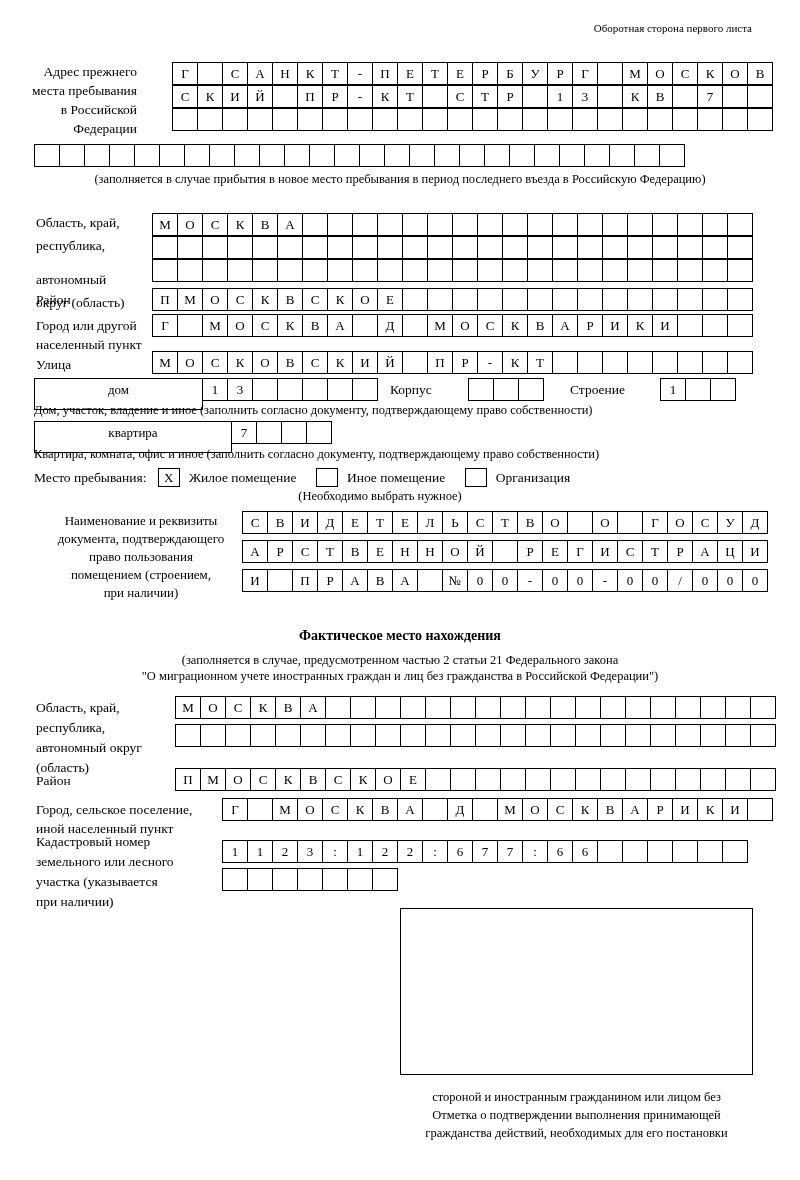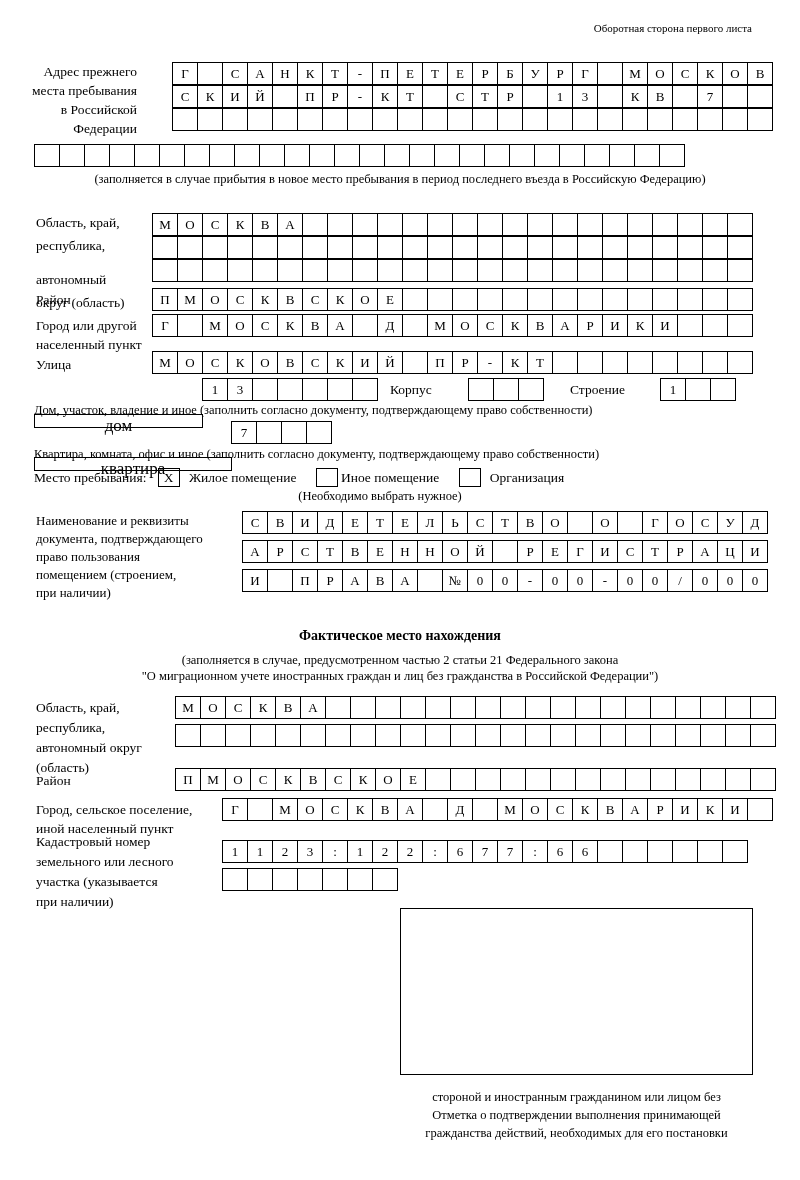--- a/index.html
+++ b/index.html
@@ -26,26 +26,25 @@
     font-size:13px;
     font-family:"Liberation Serif", serif;
   }
   .label{font-size:13.5px;line-height:19px;}
   .center{text-align:center;}
   .bold{font-weight:bold;}
   .note{font-size:12.5px;}
   .wide-box{
     border:1px solid #000;
     box-sizing:border-box;
-    height:14px;
+    height:32px;
     line-height:21px;
     text-align:center;
-    font-size:17px;
+    font-size:13px;
     margin-right:-1px;
-    margin-top:36px;
   }
   .bigbox{border:1px solid #000;box-sizing:border-box;}
   .chk{
     width:22px;height:19px;border:1px solid #000;box-sizing:border-box;
     display:inline-block;text-align:center;line-height:17px;font-size:13px;
     vertical-align:middle;
   }
   .inline-label{display:inline-block;vertical-align:middle;font-size:13.5px;}
 </style>
 </head>
@@ -383,27 +382,27 @@
     <div class="cell"></div>
     <div class="cell"></div>
   </div>
   <div class="note" style="position:absolute;left:34px;top:447px;width:740px;">Квартира, комната, офис и иное (заполнить согласно документу, подтверждающему право собственности)</div>
 
   <div style="position:absolute;left:34px;top:468px;width:740px;">
     <span class="inline-label">Место пребывания:</span>
     <span class="chk" style="margin-left:8px;">X</span>
     <span class="inline-label" style="margin-left:6px;">Жилое помещение</span>
     <span class="chk" style="margin-left:16px;"></span>
-    <span class="inline-label" style="">Иное помещение</span>
+    <span class="inline-label" style="margin-left:6px;">Иное помещение</span>
     <span class="chk" style="margin-left:16px;"></span>
     <span class="inline-label" style="margin-left:6px;">Организация</span>
   </div>
   <div class="note" style="position:absolute;left:150px;top:489px;width:460px;text-align:center;">(Необходимо выбрать нужное)</div>
 
-  <div class="label" style="position:absolute;left:36px;top:512px;width:210px;font-size:13px;line-height:18px;">
+  <div class="label" style="position:absolute;left:36px;top:512px;width:210px;font-size:13px;line-height:18px;text-align:center;">
     <div>Наименование и реквизиты</div>
     <div>документа, подтверждающего</div>
     <div>право пользования</div>
     <div>помещением (строением,</div>
     <div>при наличии)</div>
   </div>
 
   <div class="cells" style="position:absolute;left:242px;top:511px;">
     <div class="cell">С</div>
     <div class="cell">В</div>

